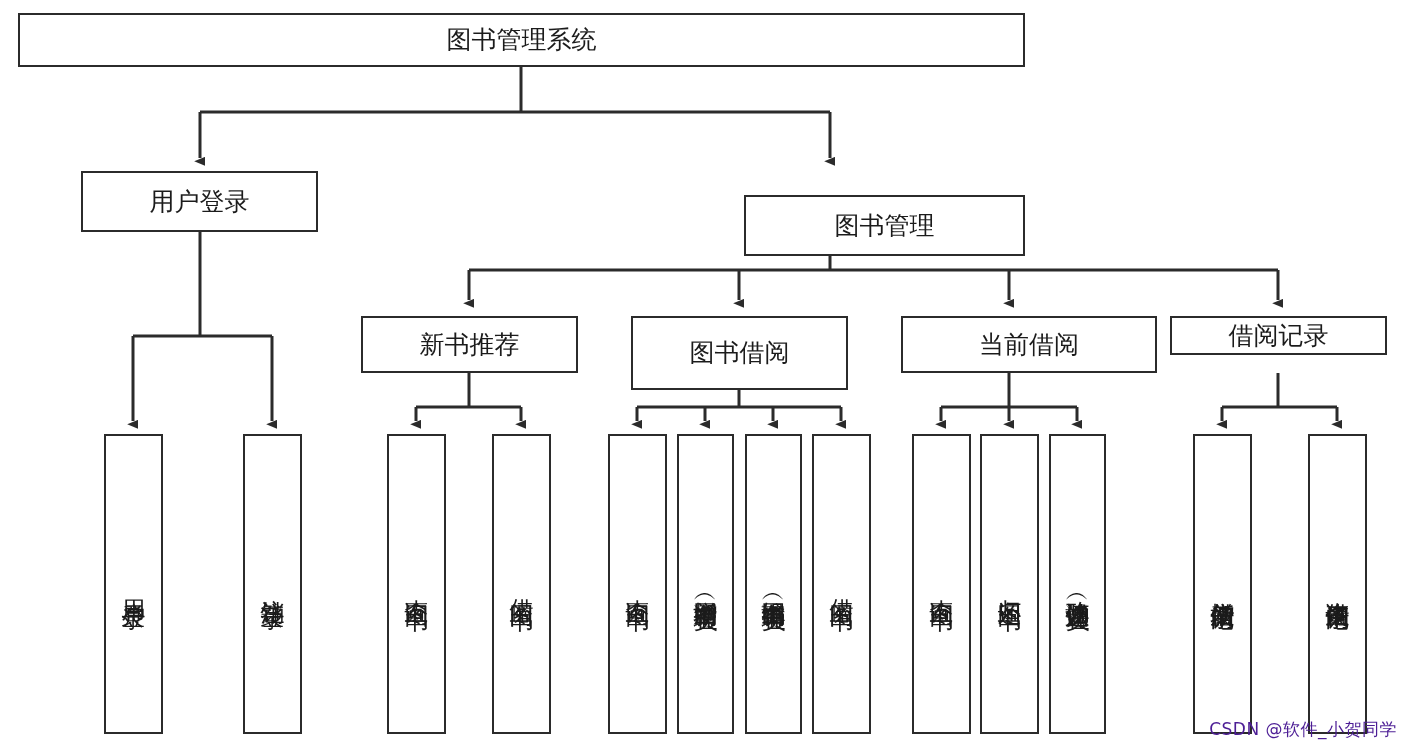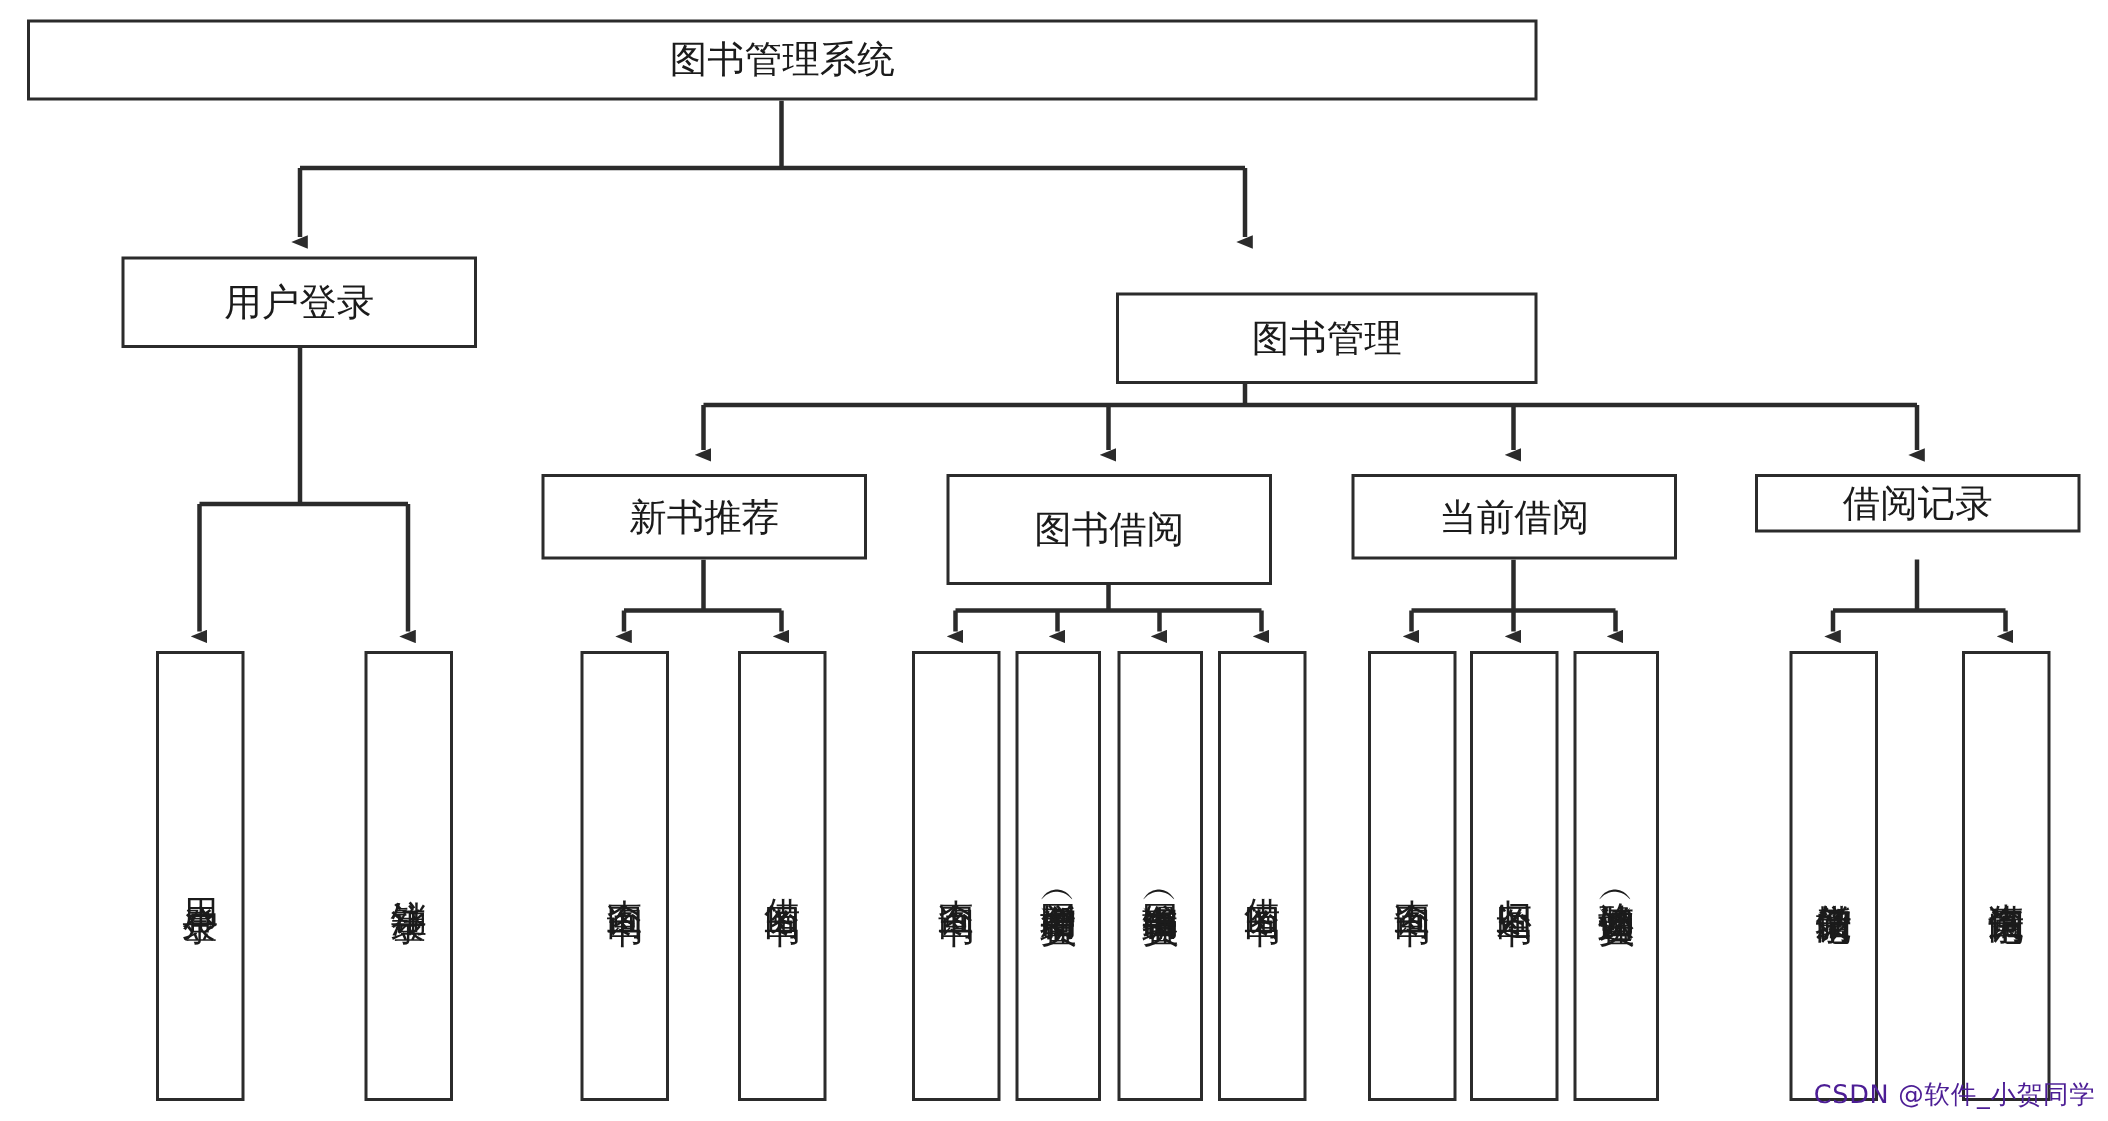--- a/index.html
+++ b/index.html
@@ -136,21 +136,21 @@
   <div class="node lvl2" style="left:744px; top:171px; width:281px; height:61px;margin-top:24px;">
     <span class="node-label">图书管理</span>
   </div>
 
   <div class="node lvl3" style="left:361px; top:316px; width:217px; height:57px;">
     <span class="node-label">新书推荐</span>
   </div>
   <div class="node lvl3" style="left:631px; top:316px; width:217px; height:74px;">
     <span class="node-label">图书借阅</span>
   </div>
-  <div class="node lvl3" style="left:901px; top:316px; width:217px; height:57px;">
+  <div class="node lvl3" style="left:901px; top:316px; width:256px; height:57px;">
     <span class="node-label">当前借阅</span>
   </div>
   <div class="node lvl3" style="left:1170px; top:316px; width:217px; height:39px;">
     <span class="node-label">借阅记录</span>
   </div>
 
   <div class="node leaf" style="left:104px; top:434px; width:59px; height:300px;">
     <span class="node-label">用户登录</span>
   </div>
   <div class="node leaf" style="left:243px; top:434px; width:59px; height:300px;">

